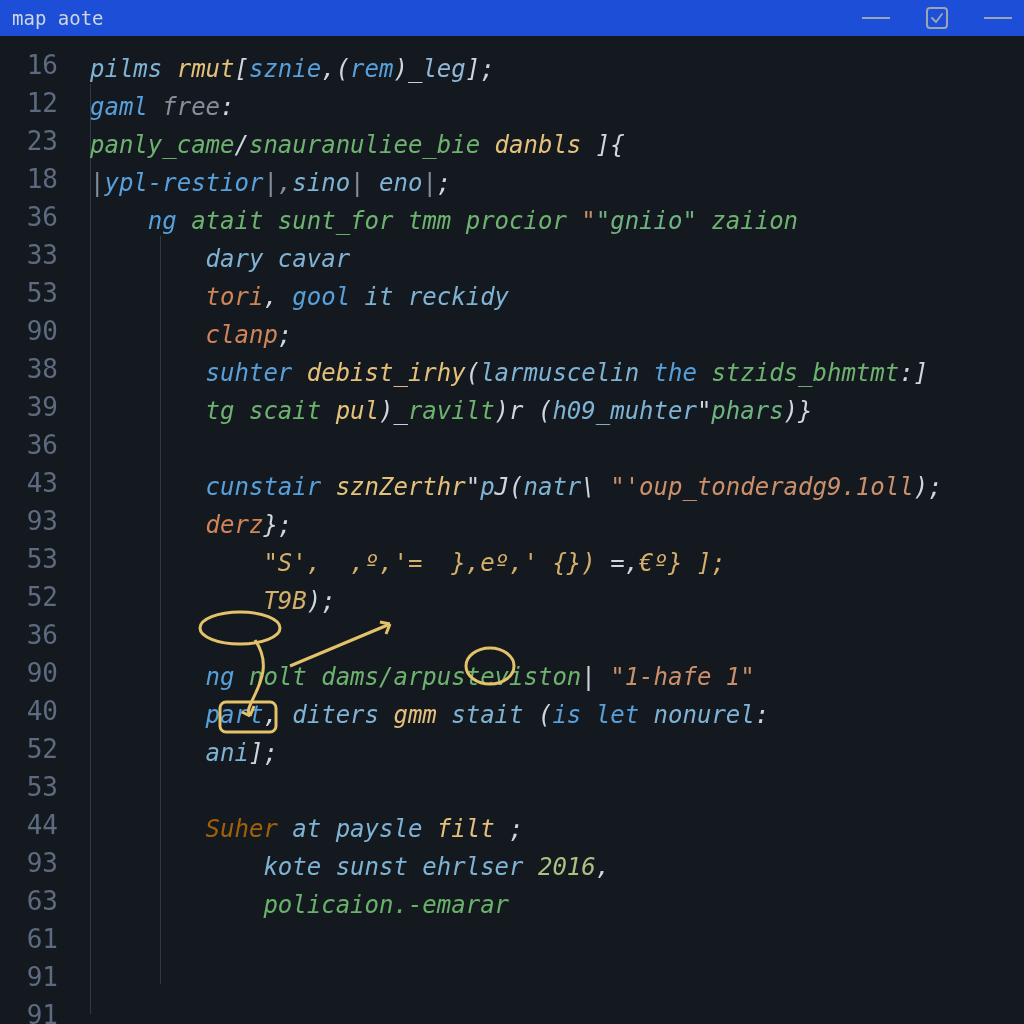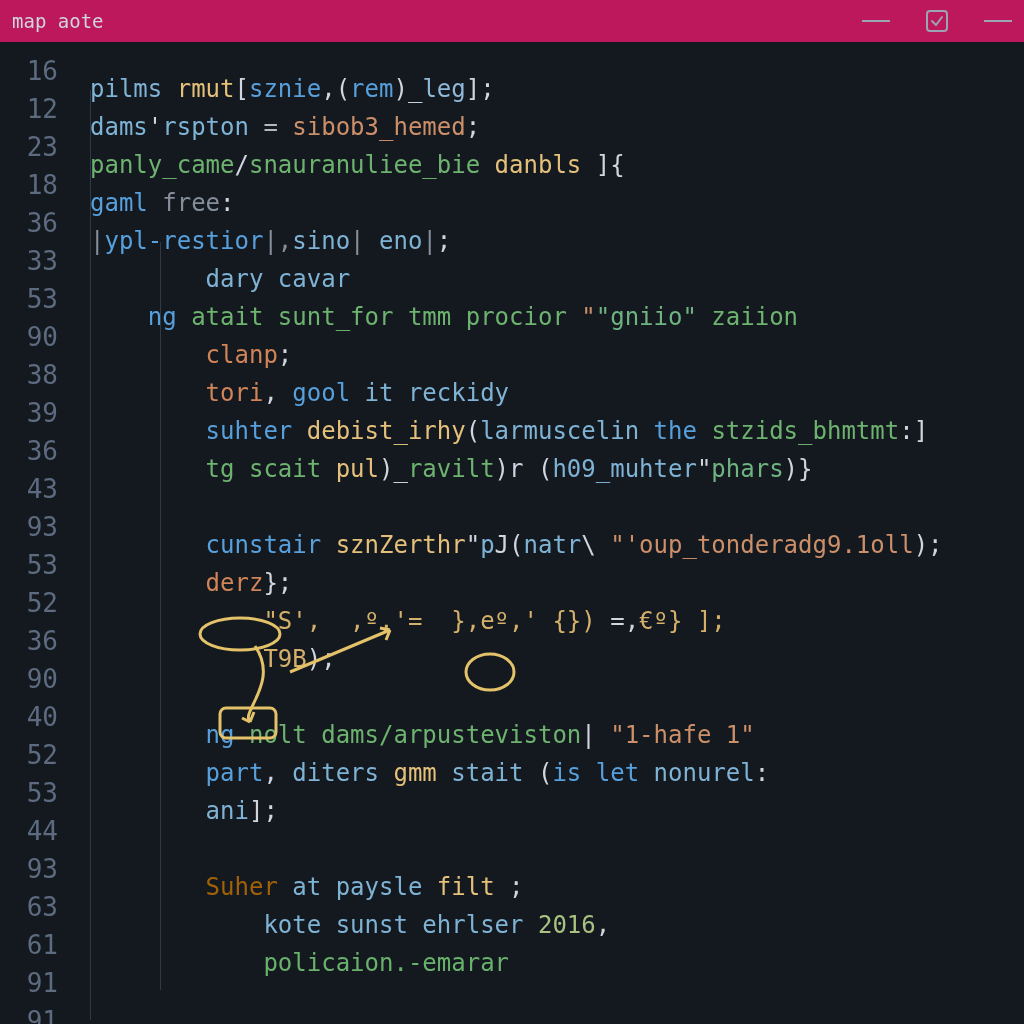--- a/index.html
+++ b/index.html
@@ -9,22 +9,22 @@
     background: #14191f;
     font-family: "Menlo", "Consolas", "DejaVu Sans Mono", monospace;
     font-size: 24px;
     color: #aab2bc;
     overflow: hidden;
     position: relative;
   }
 
   
   .titlebar {
-    height: 42px;
-    background: #be185d;
+    height: 36px;
+    background: #1d4ed8;
     display: flex;
     align-items: center;
     padding: 8px 12px;
     color: #cfd6e0;
     font-size: 19px;
     justify-content: space-between;
   }
   .titlebar .right {
     display: flex;
     align-items: center;
@@ -65,21 +65,22 @@
     line-height: 38px;
     color: #5d6b80;
     padding-right: 12px;
     font-size: 26px;
   }
 
   .code-area {
     position: absolute;
     left: 70px;
     right: 0; top: 0; bottom: 0;
-    padding-top: 28px;
+    padding-top: 14px;
+    font-style: italic;
   }
   .row {
     height: 38px;
     line-height: 38px;
     white-space: pre;
     position: relative;
     padding-left: 20px;
     font-size: 24px;
   }
 
@@ -176,28 +177,27 @@
       <div class="gutter-num">53</div>
       <div class="gutter-num">44</div>
       <div class="gutter-num">93</div>
       <div class="gutter-num">63</div>
       <div class="gutter-num">61</div>
       <div class="gutter-num">91</div>
       <div class="gutter-num">91</div>
     </div>
   <div class="code-area" id="code">
       <div class="row"><span class="id">pilms</span><span class="op"> </span><span class="fn">rmut</span><span class="pun">[</span><span class="kw">sznie</span><span class="pun">,(</span><span class="kw">rem</span><span class="pun">)_</span><span class="mut">leg</span><span class="pun">];</span></div>
-      <div class="row"><span class="id">dams</span><span class="pun">'</span><span class="id">rspton</span><span class="op"> = </span><span class="str">sibob3_hemed</span><span class="pun">;</span></div>
+      <div class="row"><span class="kw">gaml</span><span class="op"> </span><span class="gry">free</span><span class="pun">:</span></div>
       <div class="row"><span class="grn">panly_came</span><span class="pun">/</span><span class="grn">snauranuliee_bie</span><span class="op"> </span><span class="fn">danbls </span><span class="pun">]{</span></div>
-      <div class="row"><span class="kw">gaml</span><span class="op"> </span><span class="gry">free</span><span class="pun">:</span></div>
       <div class="row"><span class="gry">|</span><span class="kw">ypl-restior</span><span class="gry">|,</span><span class="id">sino</span><span class="gry">| </span><span class="id">eno</span><span class="gry">|</span><span class="pun">;</span></div>
+      <div class="row"><span>    </span><span class="kw">ng</span><span class="op"> </span><span class="grn">atait sunt_for</span><span class="op"> </span><span class="grn">tmm procior </span><span class="str">"</span><span class="str2">"gniio"</span><span class="op"> </span><span class="grn">zaiion</span></div>
       <div class="row"><span>        </span><span class="id">dary cavar</span></div>
-      <div class="row"><span>    </span><span class="kw">ng</span><span class="op"> </span><span class="grn">atait sunt_for</span><span class="op"> </span><span class="grn">tmm procior </span><span class="str">"</span><span class="str2">"gniio"</span><span class="op"> </span><span class="grn">zaiion</span></div>
+      <div class="row"><span>        </span><span class="or">tori</span><span class="pun">, </span><span class="kw">gool</span><span class="op"> </span><span class="id">it reckidy</span></div>
       <div class="row"><span>        </span><span class="or">clanp</span><span class="pun">;</span></div>
-      <div class="row"><span>        </span><span class="or">tori</span><span class="pun">, </span><span class="kw">gool</span><span class="op"> </span><span class="id">it reckidy</span></div>
       <div class="row hl-blue"><span>        </span><span class="kw">suhter</span><span class="op"> </span><span class="fn">debist_irhy</span><span class="pun">(</span><span class="id">larmuscelin</span><span class="op"> </span><span class="kw">the</span><span class="op"> </span><span class="grn">stzids_bhmtmt</span><span class="pun">:]</span></div>
       <div class="row"><span>        </span><span class="grn">tg scait</span><span class="op"> </span><span class="fn">pul</span><span class="pun">)_</span><span class="grn">ravilt</span><span class="pun">)r (</span><span class="id">h09_muhter</span><span class="pun">"</span><span class="str2">phars</span><span class="pun">)}</span></div>
       <div class="row"></div>
       <div class="row"><span>        </span><span class="kw">cunstair</span><span class="op"> </span><span class="fn">sznZerthr</span><span class="pun">"</span><span class="id">p</span><span class="pun">J(</span><span class="id">natr</span><span class="pun">\</span><span class="op"> </span><span class="str">"'oup_tonderadg9.1oll</span><span class="pun">);</span></div>
       <div class="row"><span>        </span><span class="or">derz</span><span class="pun">};</span></div>
       <div class="row"><span>            </span><span class="amb">"S',  ,º,'=</span><span class="op">  </span><span class="amb">},eº,' {}) </span><span class="pun">=,</span><span class="amb">€º} ];</span></div>
       <div class="row"><span>            </span><span class="amb">T9B</span><span class="pun">);</span></div>
       <div class="row"></div>
       <div class="row"><span>        </span><span class="kw">ng</span><span class="op"> </span><span class="grn">nolt dams/arpusteviston</span><span class="pun">| </span><span class="str">"1-hafe 1"</span></div>
       <div class="row"><span>        </span><span class="kw">part</span><span class="pun">, </span><span class="id">diters </span><span class="fn">gmm</span><span class="op"> </span><span class="id">stait</span><span class="pun"> (</span><span class="kw">is let </span><span class="id">nonurel</span><span class="pun">:</span></div>

